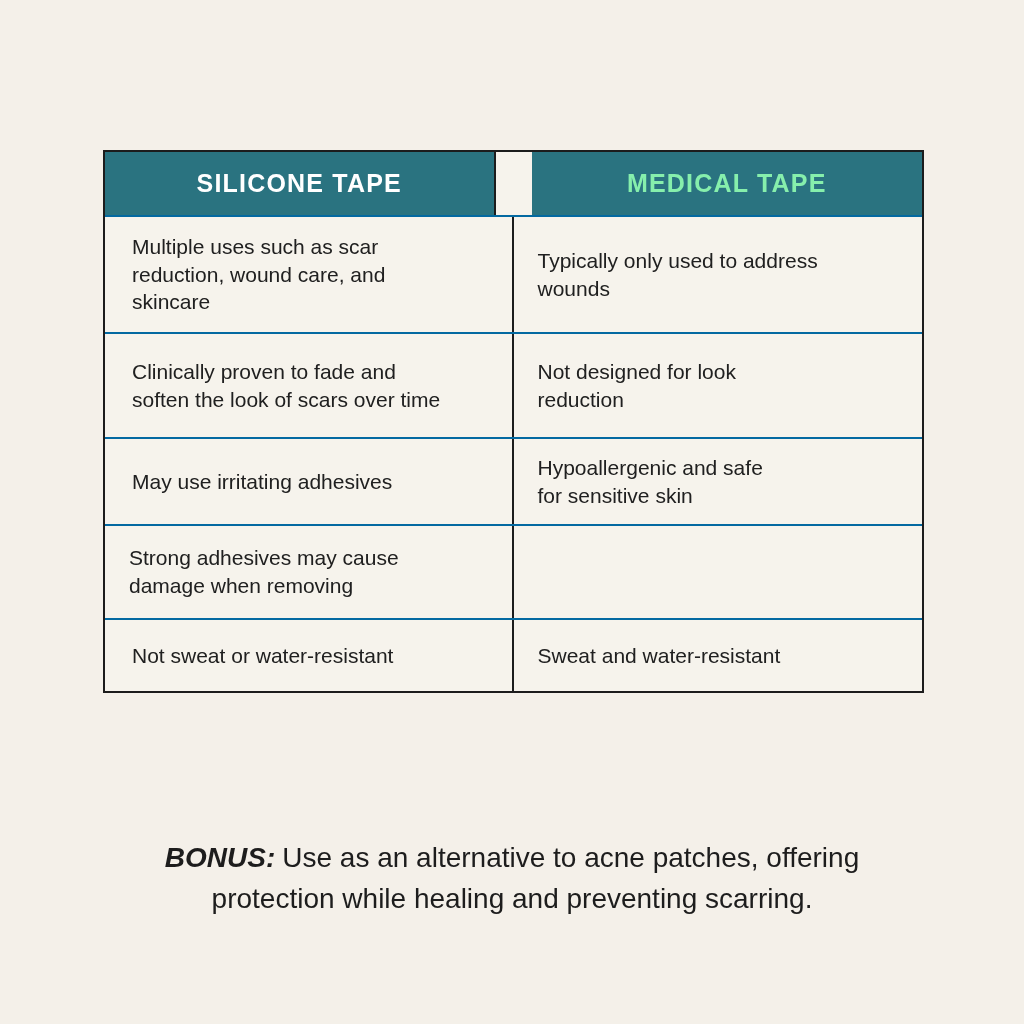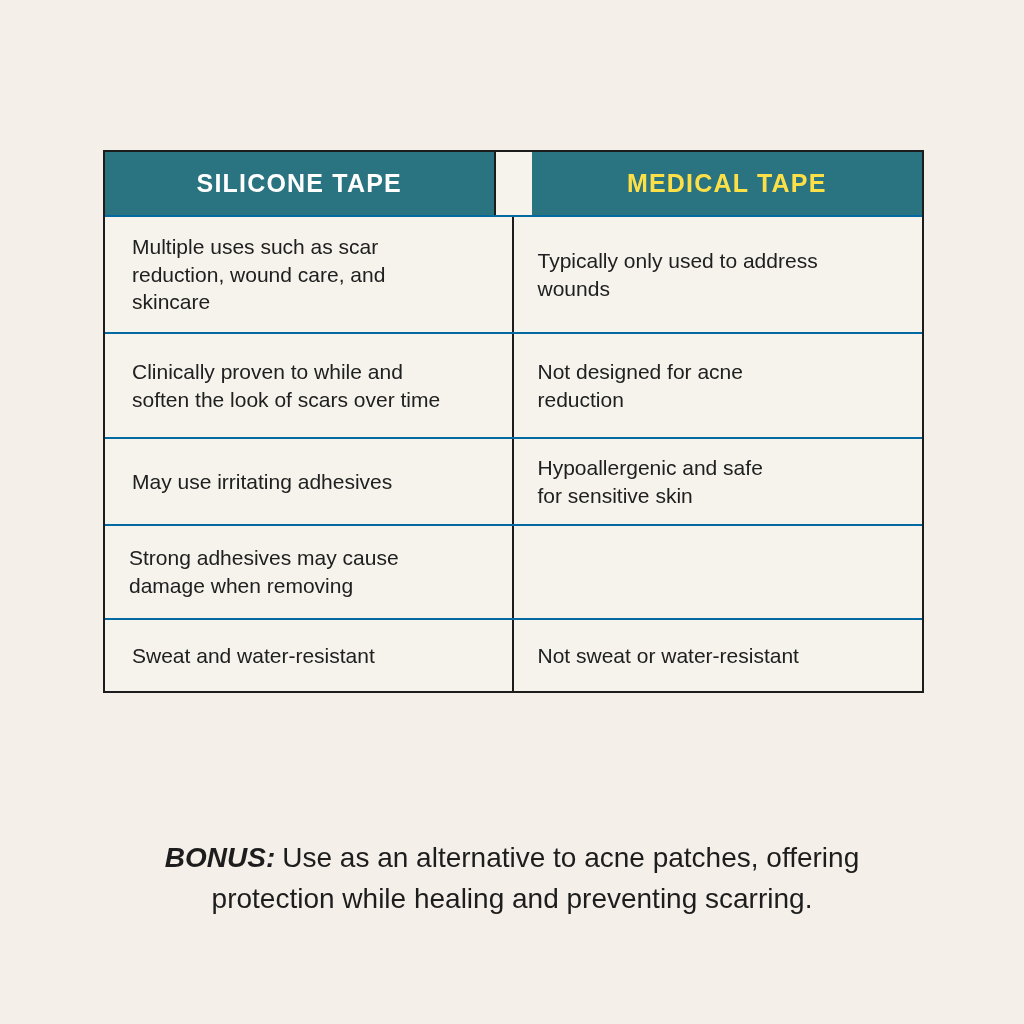--- a/index.html
+++ b/index.html
@@ -47,52 +47,52 @@
   }
   .bonus-label{font-weight:bold;font-style:italic;margin-right:7px;}
   .bonus-text{white-space:pre-line;}
 </style>
 </head>
 <body style="background: rgb(244, 240, 233);">
 
 <div class="tbl" style="background: rgb(246, 243, 236);">
   <div class="thead">
     <div class="th" style="background: rgb(42, 115, 128); color: rgb(255, 255, 255);">SILICONE TAPE</div>
-    <div class="th" style="background: rgb(42, 115, 128); color: #fde047;">MEDICAL TAPE</div>
+    <div class="th" style="background: rgb(42, 115, 128); color: #86efac;">MEDICAL TAPE</div>
   </div>
 
   <div class="trow r1">
     <div class="td">Multiple uses such as scar
 reduction, wound care, and
 skincare</div>
     <div class="td">Typically only used to address
 wounds</div>
   </div>
 
   <div class="trow r2">
-    <div class="td">Clinically proven to while and
+    <div class="td">Clinically proven to fade and
 soften the look of scars over time</div>
-    <div class="td">Not designed for acne
+    <div class="td">Not designed for look
 reduction</div>
   </div>
 
 
   <div class="trow r4">
     <div class="td">May use irritating adhesives</div>
     <div class="td">Hypoallergenic and safe
 for sensitive skin</div>
   </div>
 
   <div class="trow r5">
     <div class="td">Strong adhesives may cause
 damage when removing</div>
   </div>
 
   <div class="trow r6">
+    <div class="td">Not sweat or water-resistant</div>
     <div class="td">Sweat and water-resistant</div>
-    <div class="td">Not sweat or water-resistant</div>
   </div>
 </div>
 
 <p class="bonus">
   <span class="bonus-label">BONUS:</span><span class="bonus-text">Use as an alternative to acne patches, offering
 protection while healing and preventing scarring.</span>
 </p>
 
 </body></html>

